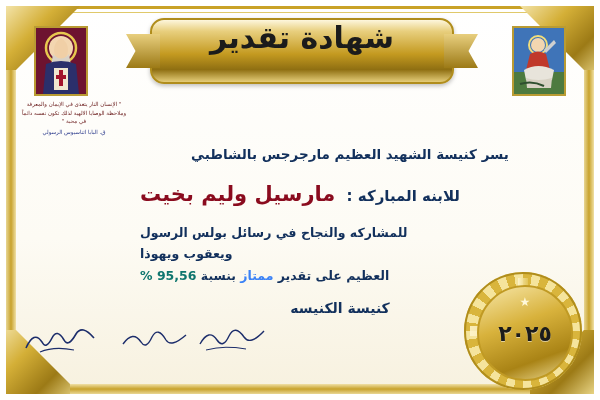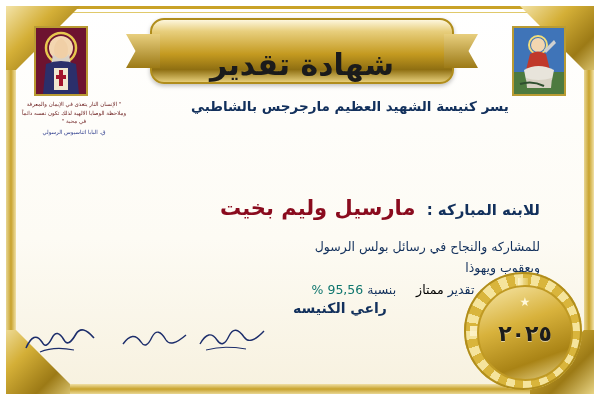--- a/index.html
+++ b/index.html
@@ -62,21 +62,21 @@
   
   .title-banner {
     position: absolute;
     left: 150px; top: 18px;
     width: 300px; height: 62px;
     border-radius: 14px;
     background: linear-gradient(180deg, #fdf6dd 0%, #e8cf7e 18%, #c49a20 55%, #8f6f12 80%, #e5cd79 100%);
     box-shadow: 0 2px 4px rgba(0,0,0,0.25);
     border: 2px solid #b08d1c;
     display: flex;
-    align-items: flex-end;
+    align-items: flex-start;
     justify-content: center;
   }
   .title-banner .ribbon-tail {
     position: absolute;
     top: 14px;
     width: 34px; height: 34px;
     background: linear-gradient(180deg, #e8cf7e, #9c7a16);
   }
   .title-banner .ribbon-tail.l { left: -26px; clip-path: polygon(0 0, 100% 0, 100% 100%, 0 100%, 28% 50%); }
   .title-banner .ribbon-tail.r { right: -26px; clip-path: polygon(0 0, 100% 0, 72% 50%, 100% 100%, 0 100%); }
@@ -118,54 +118,54 @@
     right: 40px;
     top: 96px;
     width: 420px;
     direction: rtl;
     text-align: center;
     color: #12305c;
     font-size: 13.5px;
     line-height: 1.55;
     font-weight: bold;
   }
-  .body-text .line { white-space: nowrap; }
+  .body-text .line { white-space: nowrap; margin-top: 48px; }
 
   .name-row {
     position: absolute;
     right: 60px;
-    top: 196px;
+    top: 182px;
     width: 400px;
     direction: rtl;
-    text-align: right;
+    text-align: left;
     color: #12305c;
     font-size: 15px;
     font-weight: bold;
     white-space: nowrap;
   }
   .name-row .student {
     color: #8a0b1e;
     font-size: 21px;
     font-weight: bold;
     margin-right: 6px;
   }
 
   .detail-text {
     position: absolute;
     right: 60px;
-    top: 236px;
+    top: 222px;
     width: 400px;
     direction: rtl;
-    text-align: right;
+    text-align: left;
     color: #12305c;
     font-size: 12.5px;
     line-height: 1.7;
-    font-weight: normal;
-  }
-  .detail-text .grade-word { color: #000000; margin-left: 16px; }
+    font-weight: bold;
+  }
+  .detail-text .grade-word { color: #3b82f6; }
   .detail-text .percent { color: #0f766e; }
 
   .pastor {
     position: absolute;
     right: 150px;
     top: 300px;
     width: 220px;
     direction: rtl;
     text-align: center;
     color: #12305c;
@@ -301,21 +301,21 @@
     <div>للمشاركه والنجاح في رسائل بولس الرسول</div>
     <div>ويعقوب ويهوذا</div>
     <div>
       <span>العظيم على تقدير</span>
       <span class="grade-word">ممتاز</span>
       <span>بنسبة</span>
       <span class="percent">95,56 %</span>
     </div>
   </div>
 
-  <div class="pastor">راعي الكنيسه</div>
+  <div class="pastor">كنيسة الكنيسه</div>
 
   <div class="signature sig-1">
     <svg width="78" height="34" viewBox="0 0 78 34">
       <path d="M4 26 q8 -18 16 -6 q4 8 10 -4 q5 -10 12 2 q4 8 12 -6 q6 -10 18 4" fill="none" stroke="#1c2d6b" stroke-width="1.6"></path>
       <path d="M18 30 q14 -6 34 -2" fill="none" stroke="#1c2d6b" stroke-width="1.1"></path>
     </svg>
   </div>
   <div class="signature sig-2">
     <svg width="70" height="30" viewBox="0 0 70 30">
       <path d="M3 20 q10 -14 18 -2 q5 8 11 -5 q6 -11 14 3 q5 8 20 -5" fill="none" stroke="#1c2d6b" stroke-width="1.4"></path>

